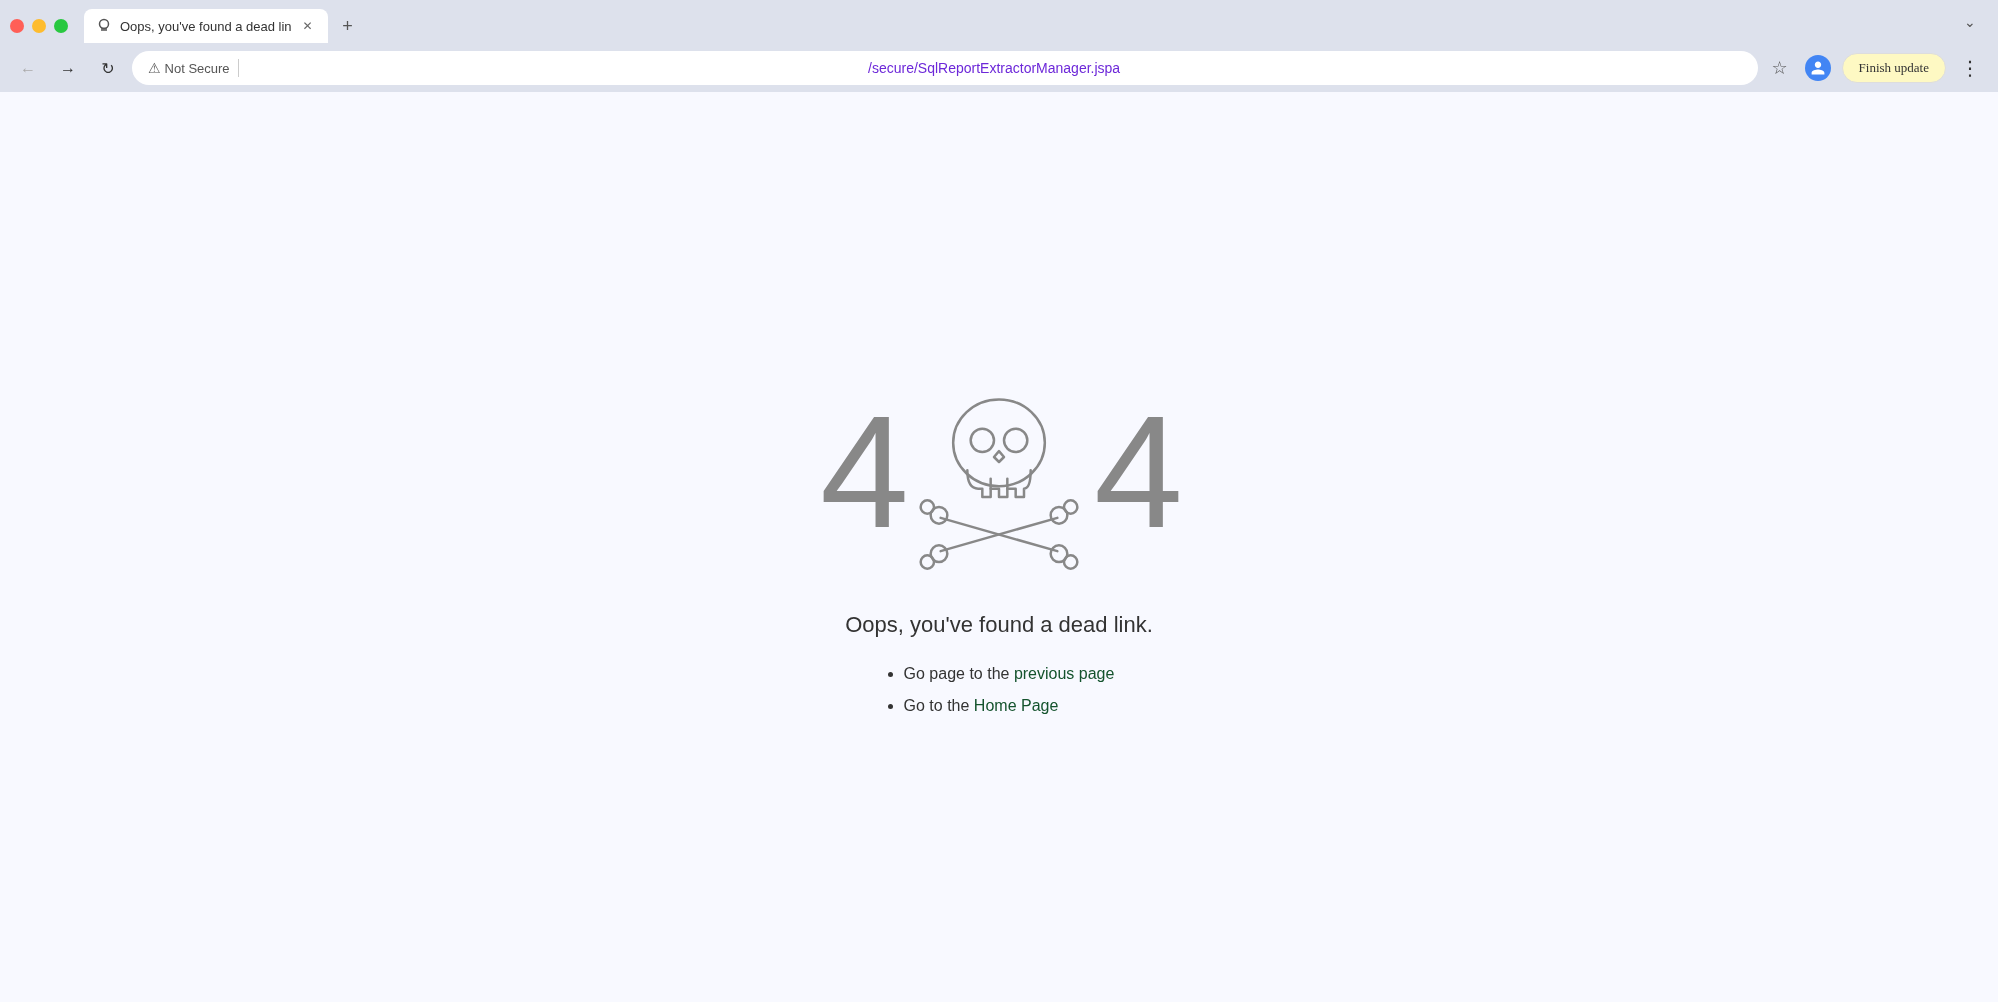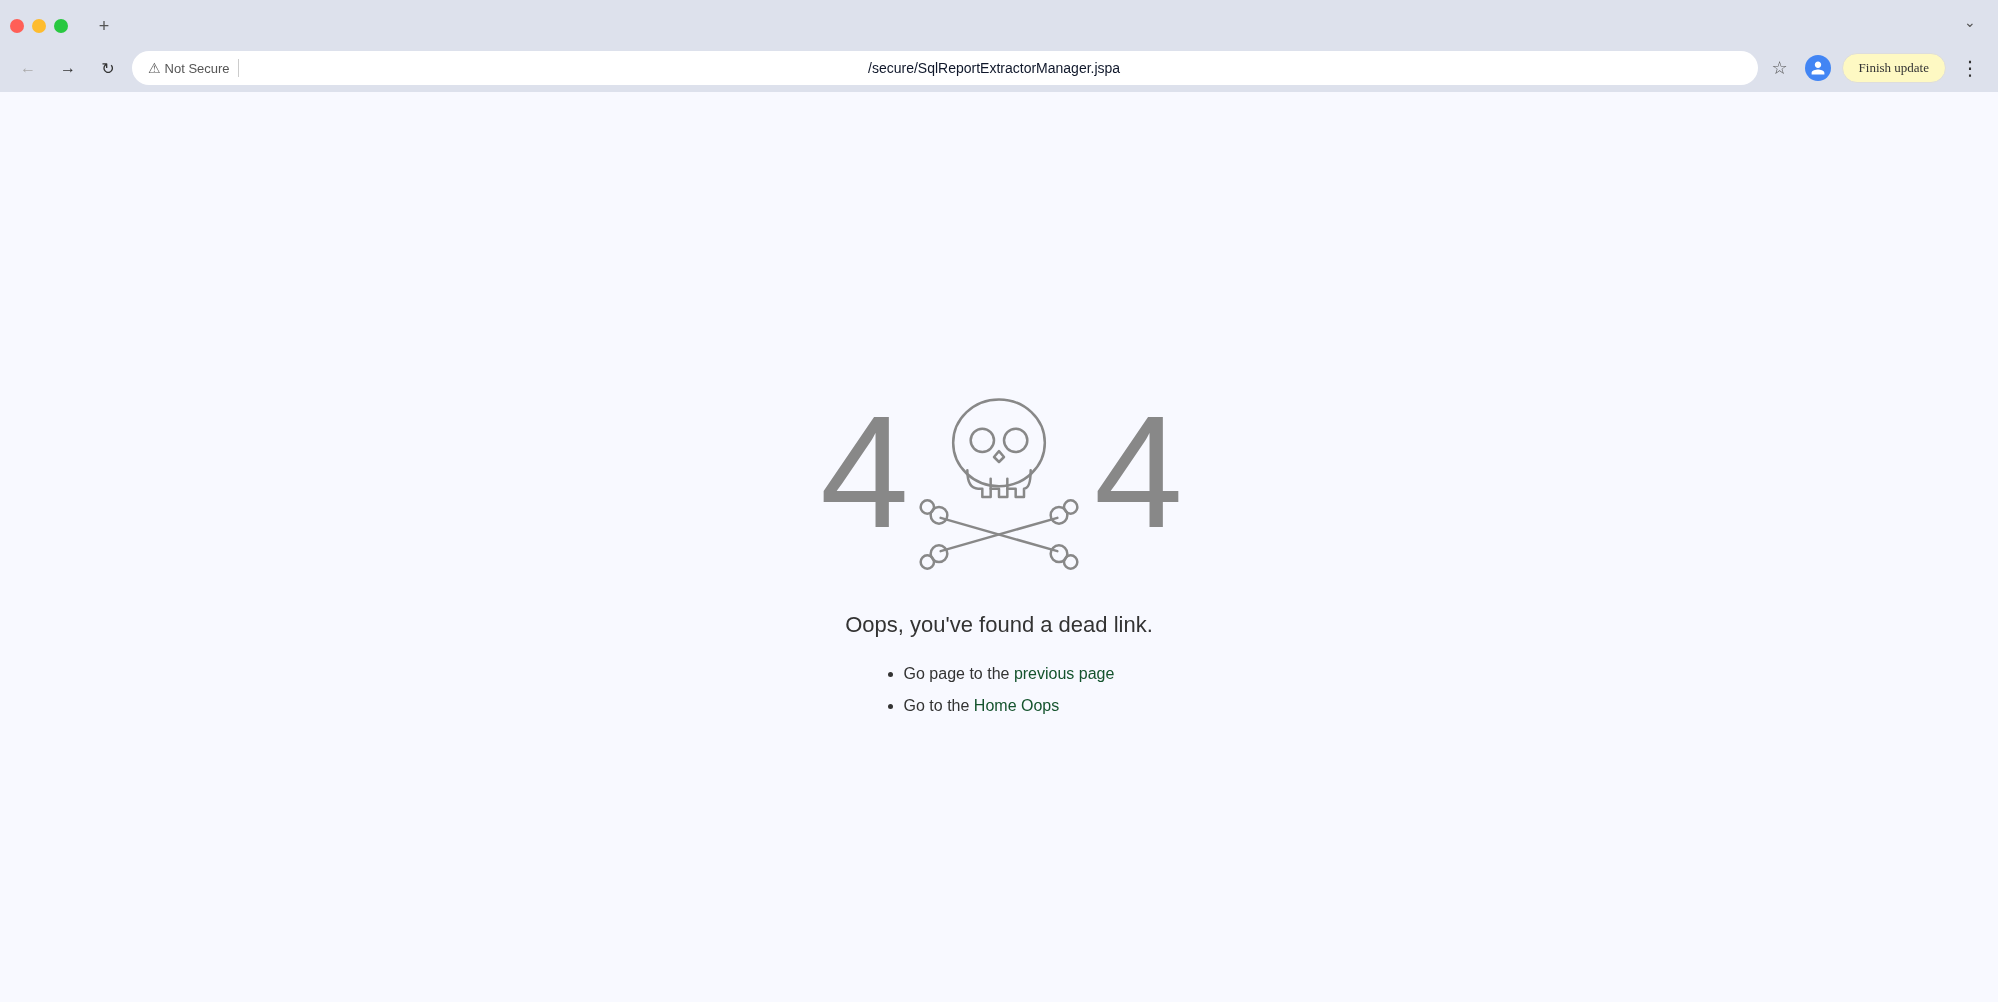--- a/index.html
+++ b/index.html
@@ -139,21 +139,21 @@
       font-size: 14px;
     }
     .address-separator {
       width: 1px;
       height: 18px;
       background: #ccc;
     }
     .address-url {
       flex: 1;
       font-size: 14px;
-      color: #0f172a;
+      color: #6d28d9;
       overflow: hidden;
       white-space: nowrap;
       text-overflow: ellipsis;
       text-align: center;
     }
     .star-btn {
       width: 28px; height: 28px;
       border: none;
       background: transparent;
       cursor: pointer;
@@ -255,20 +255,34 @@
 </head>
 <body>
 
 <div class="browser-chrome">
 
   <div class="tab-bar">
     <div class="window-controls">
       <button class="wc-btn wc-close"></button>
       <button class="wc-btn wc-min"></button>
       <button class="wc-btn wc-max"></button>
+    </div>
+    <div class="tab">
+      <span class="tab-favicon">
+        <svg width="16" height="16" viewBox="0 0 16 16" fill="none" stroke="#555" stroke-width="1.5">
+
+          <circle cx="8" cy="6" r="4.5"></circle>
+          <line x1="5.5" y1="10.5" x2="10.5" y2="10.5"></line>
+          <line x1="6" y1="10.5" x2="6" y2="13"></line>
+          <line x1="8" y1="10.5" x2="8" y2="13"></line>
+          <line x1="10" y1="10.5" x2="10" y2="13"></line>
+        </svg>
+      </span>
+      <span class="tab-title">Oops, you've found a dead lin</span>
+      <button class="tab-close">✕</button>
     </div>
     <button class="new-tab-btn">+</button>
     <div class="tab-bar-right">
       <span class="profile-dropdown">⌄</span>
     </div>
   </div>
 
   <div class="address-bar-row">
     <button class="nav-btn disabled">←</button>
     <button class="nav-btn">→</button>
@@ -339,16 +353,16 @@
 
   <p class="error-title">Oops, you've found a dead link.</p>
 
   <ul class="error-links">
     <li>
       <span>Go page to the </span>
       <a class="link-blue" href="#">previous page</a>
     </li>
     <li>
       <span>Go to the </span>
-      <a class="link-blue" href="#">Home Oops</a>
+      <a class="link-blue" href="#">Home Page</a>
     </li>
   </ul>
 </div>
 
 </body></html>

